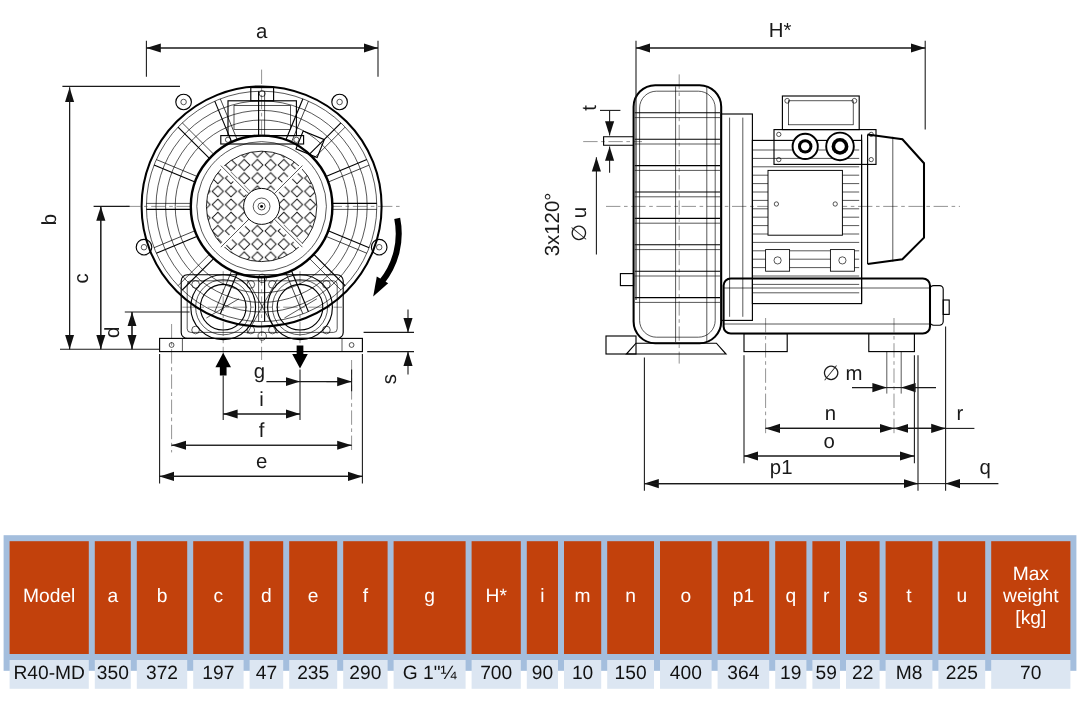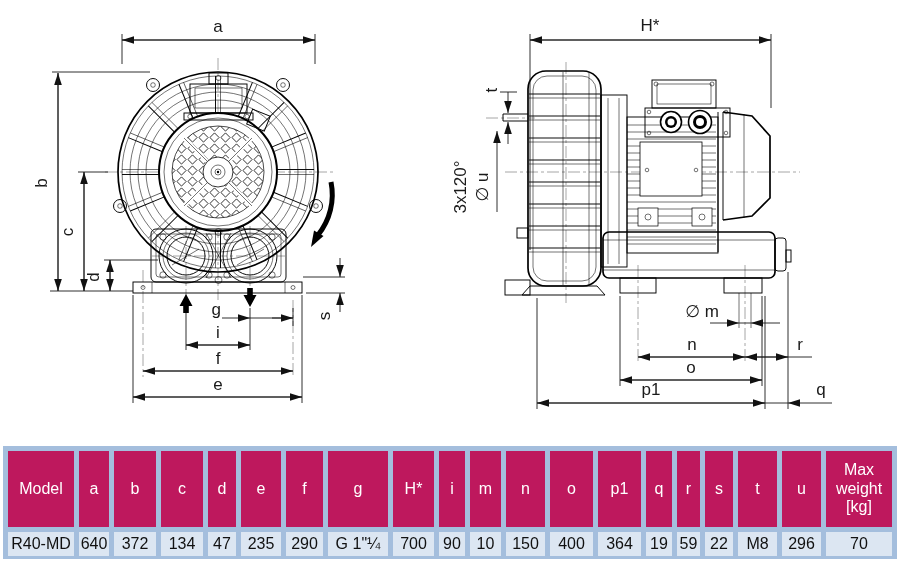--- a/index.html
+++ b/index.html
@@ -10,22 +10,22 @@
   .ol{fill:none;stroke:#000;stroke-width:1.7;}
   .ml{fill:none;stroke:#000;stroke-width:0.95;}
   .tl{fill:none;stroke:#000;stroke-width:0.55;}
   .cl{fill:none;stroke:#8f8f8f;stroke-width:0.8;stroke-dasharray:12 3 3 3;}
   .dim{fill:none;stroke:#1a1a1a;stroke-width:0.9;}
   .blk{fill:#000;stroke:none;}
   .wht{fill:#fff;}
   
   .spec-band{position:absolute;left:3px;top:446px;width:894px;height:113px;background:#a4bedd;}
   table.spec{border-collapse:separate;border-spacing:5px;table-layout:fixed;width:894px;}
-  table.spec th{background:#be185d;color:#fff;font-weight:normal;font-size:16px;line-height:1.15;
-                height:76px;padding:0;text-align:center;vertical-align:middle;}
+  table.spec th{background:#c2410c;color:#fff;font-weight:normal;font-size:16px;line-height:1.15;
+                height:94px;padding:0;text-align:center;vertical-align:middle;}
   table.spec td{background:#dce6f2;color:#111;font-size:16px;height:24px;padding:0;
                 text-align:center;vertical-align:middle;white-space:nowrap;}
 </style>
 </head>
 <body>
 
 <div class="stage">
 
 <svg width="900" height="434" viewBox="0 0 900 434">
   <defs>
@@ -409,37 +409,37 @@
       <th>p1</th>
       <th>q</th>
       <th>r</th>
       <th>s</th>
       <th>t</th>
       <th>u</th>
       <th>Max weight [kg]</th>
     </tr>
     <tr>
       <td>R40-MD</td>
-      <td>640</td>
+      <td>350</td>
       <td>372</td>
-      <td>134</td>
+      <td>197</td>
       <td>47</td>
       <td>235</td>
       <td>290</td>
       <td>G 1"¼</td>
       <td>700</td>
       <td>90</td>
       <td>10</td>
       <td>150</td>
       <td>400</td>
       <td>364</td>
       <td>19</td>
       <td>59</td>
       <td>22</td>
       <td>M8</td>
-      <td>296</td>
+      <td>225</td>
       <td>70</td>
     </tr>
   </tbody>
       </table>
 </div>
 
 </div>
 
 </body></html>

